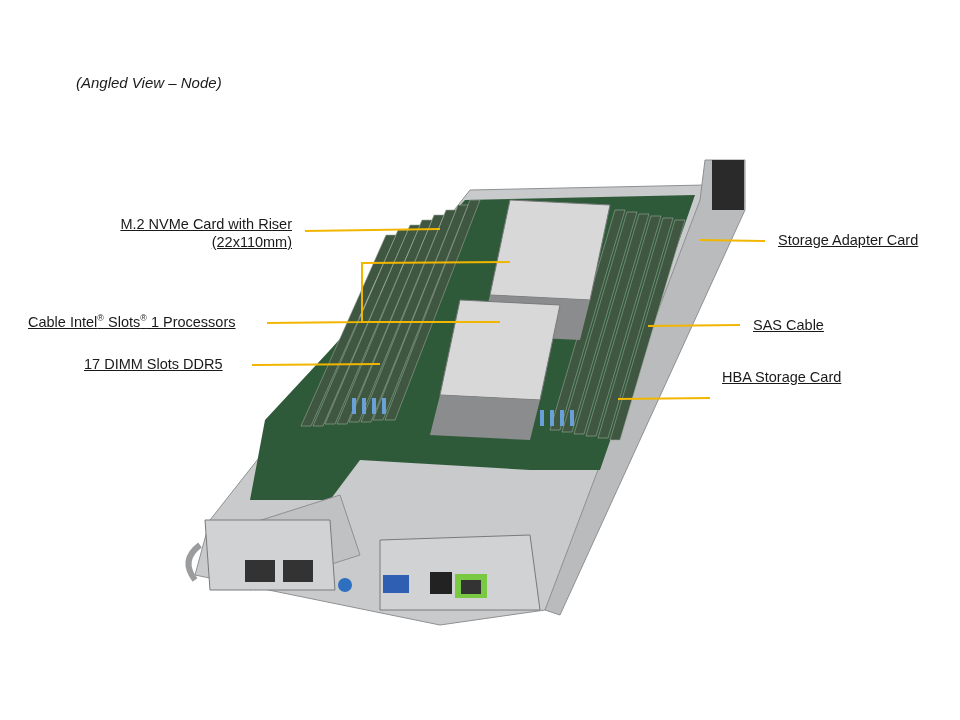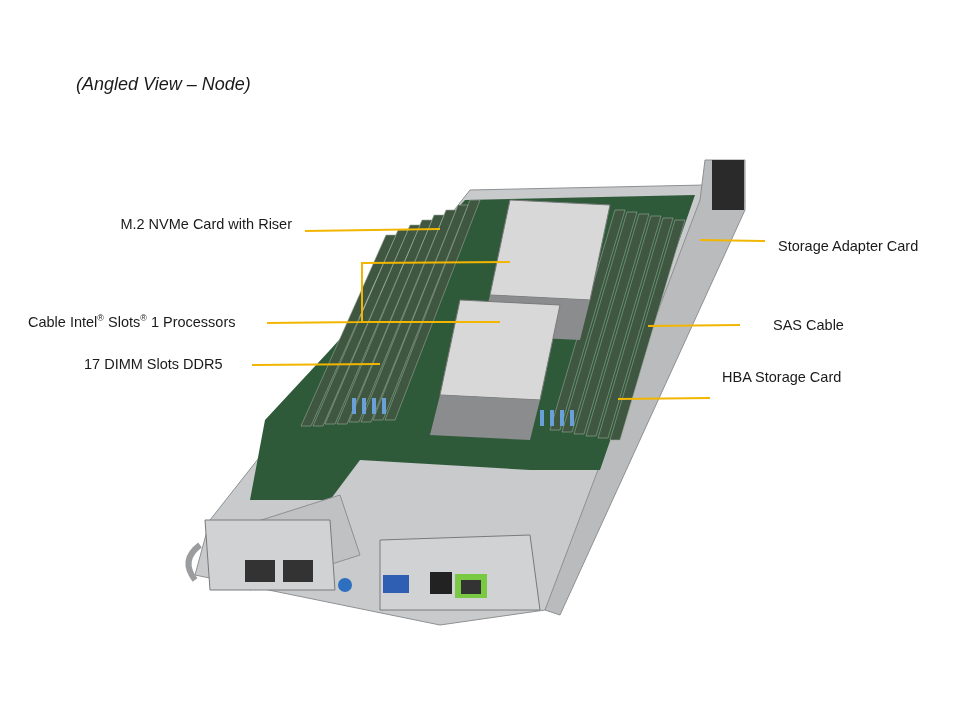--- a/index.html
+++ b/index.html
@@ -1,24 +1,24 @@
 <!DOCTYPE html>
 <html><head>
 <meta charset="utf-8">
 <style>
   html, body { margin: 0; padding: 0; }
   body {
     width: 960px; height: 720px; background: #ffffff; position: relative; overflow: hidden;
     font-family: "Liberation Sans", sans-serif; color: #1a1a1a;
   }
   .subtitle {
-    position: absolute; left: 76px; top: 74px; font-size: 18px; font-style: italic; color: #1a1a1a;
+    position: absolute; left: 76px; top: 74px; font-size: 15px; font-style: italic; color: #1a1a1a;
   }
   .label {
-    position: absolute; font-size: 14.5px; color: #1a1a1a; white-space: nowrap; line-height: 18px;
+    position: absolute; font-size: 14.5px; color: #1a1a1a; white-space: nowrap; line-height: 18px; text-decoration: underline;
   }
   .label.right { text-align: right; }
   .label sup { font-size: 9px; vertical-align: super; line-height: 0; }
   svg.overlay { position: absolute; left: 0; top: 0; }
 </style>
 </head>
 <body>
 
 <div class="subtitle">(Angled View – Node)</div>
 
@@ -92,25 +92,26 @@
     <line x1="362" y1="322" x2="500" y2="322"></line>
     <line x1="252" y1="365" x2="380" y2="364"></line>
     <line x1="700" y1="240" x2="765" y2="241"></line>
     <line x1="648" y1="326" x2="740" y2="325"></line>
     <line x1="618" y1="399" x2="710" y2="398"></line>
   </g>
 </svg>
 
 <div class="label right" style="left:95px; top:215px; width:197px;">
   <div>M.2 NVMe Card with Riser</div>
+  <div>(22x110mm)</div>
 </div>
 
 <div class="label" style="left:28px; top:313px;">
   <span>Cable Intel</span><sup>®</sup><span> Slots</span><sup>®</sup><span> 1 Processors</span>
 </div>
 
 <div class="label" style="left:84px; top:355px;">17 DIMM Slots DDR5</div>
 
-<div class="label" style="left:778px; top:237px;">Storage Adapter Card</div>
+<div class="label" style="left:778px; top:231px;">Storage Adapter Card</div>
 
-<div class="label" style="left:753px; top:316px;margin-left:20px;">SAS Cable</div>
+<div class="label" style="left:753px; top:316px;">SAS Cable</div>
 
 <div class="label" style="left:722px; top:368px;">HBA Storage Card</div>
 
 </body></html>

